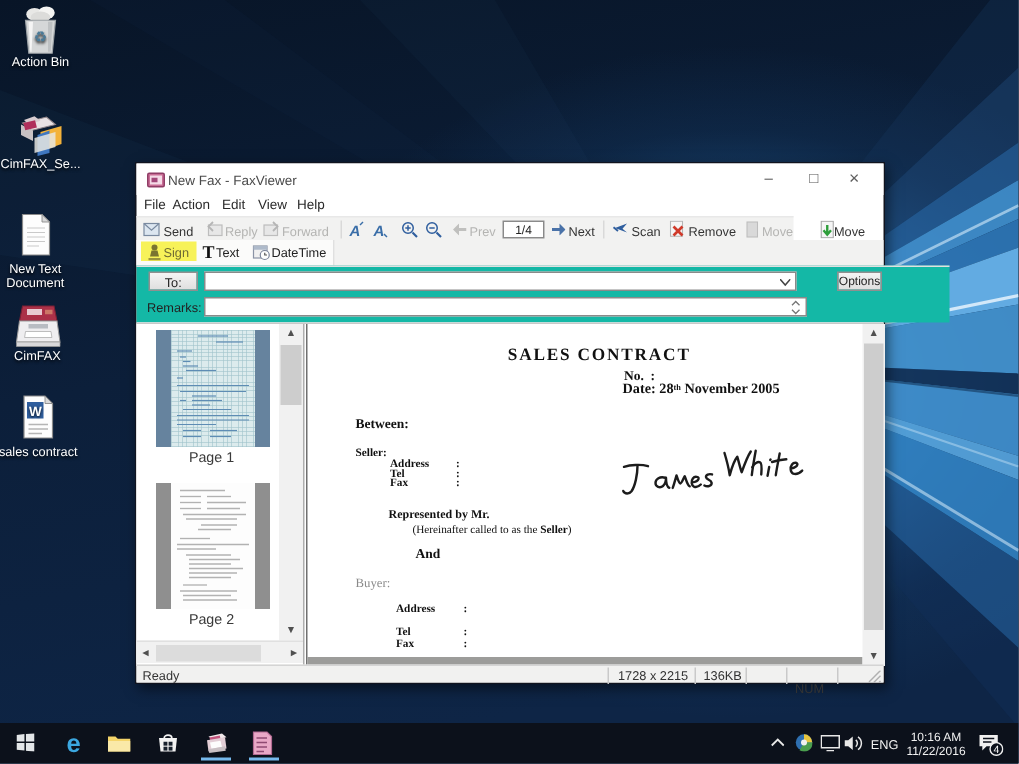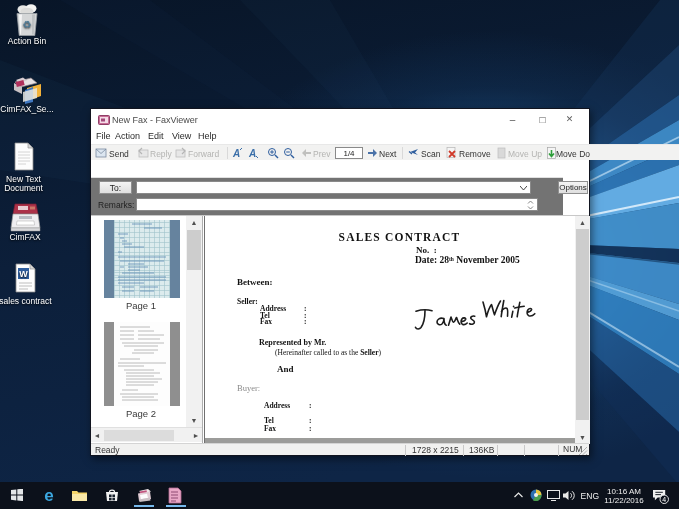--- a/index.html
+++ b/index.html
@@ -8,27 +8,27 @@
 .abs{position:absolute;}
 
 .dicon{position:absolute;text-align:center;color:#fff;font-size:8.5px;line-height:9.5px;text-shadow:0 1px 2px rgba(0,0,0,.9);}
 
 #win{position:absolute;left:90px;top:108px;width:500px;height:348px;background:#fff;border:1px solid #11141f;box-shadow:2px 3px 8px rgba(0,0,0,.5);padding-left:12px;}
 #titlebar{position:absolute;left:0;top:0;width:498px;height:21px;background:#fff;}
 #titlebar .ttl{position:absolute;left:21px;top:6px;font-size:9px;color:#4a4a4a;}
 .capbtn{position:absolute;top:0;width:29px;height:21px;color:#555;font-size:10px;text-align:center;line-height:21px;}
 #menubar{position:absolute;left:0;top:21px;width:498px;height:14px;font-size:9px;color:#2a2a2a;}
 #menubar span{position:absolute;top:1px;}
-#toolbar1{position:absolute;left:0;top:35px;width:588px;height:16px;background:#f2f2f1;border-top:1px solid #e8e8e8;}
+#toolbar1{position:absolute;left:0;top:35px;width:438px;height:16px;background:#f2f2f1;border-top:1px solid #e8e8e8;}
 .tbtxt{position:absolute;top:3.5px;font-size:8.5px;color:#333;}
 .tbgray{color:#b4b4b2;}
 .tsep{position:absolute;top:2px;width:1px;height:12px;background:#d9d9d9;}
 #toolbar2{position:absolute;left:0;top:51px;width:498px;height:17px;background:#f2f2f1;}
 #tabstrip{position:absolute;left:0;top:0;width:132px;height:17px;background:#fbfbfa;border-right:1px solid #e0e0e0;}
-#panel{position:absolute;left:0;top:68px;width:472px;height:38px;background:#737373;border-top:1px solid #e0e0e0;}
+#panel{position:absolute;left:0;top:68px;width:542px;height:38px;background:#14b8a6;border-top:1px solid #e0e0e0;}
 .btn{position:absolute;background:linear-gradient(#f4f4f4,#dfdfdf);border:1px solid #8f8f8f;font-size:8.5px;color:#222;text-align:center;}
 .tbox{position:absolute;background:#fff;border:1px solid #8a8a8a;}
 
 #docarea{position:absolute;left:0;top:106px;width:498px;height:228px;background:#fff;border-top:1px solid #c8c8c8;}
 #thumbpanel{position:absolute;left:0;top:0;width:112px;height:228px;background:#fff;border-right:1px solid #aeaeae;}
 #viewer{position:absolute;left:113px;top:0;width:385px;height:228px;background:#fff;border-left:1px solid #707070;}
 #page{position:absolute;left:1px;top:0;width:362px;height:222px;background:#fff;font-family:"Liberation Serif",serif;color:#111;}
 .scroll{position:absolute;background:#f1f1f1;}
 .sarrow{position:absolute;font-size:7px;color:#505050;text-align:center;}
 .sthumb{position:absolute;background:#cdcdcd;}
@@ -227,20 +227,39 @@
    <svg class="abs" style="left:405px;top:2px" width="11" height="12" viewBox="0 0 11 12">
           <rect x="2" y="1" width="7" height="10" fill="#d9d9d9" stroke="#bdbdbd" stroke-width="0.7"></rect>
         </svg>
    <div class="tbtxt tbgray" style="left:417px">Move Up</div>
    <svg class="abs" style="left:455px;top:2px" width="11" height="12" viewBox="0 0 11 12">
           <rect x="1.5" y="0.5" width="8" height="11" fill="#f5f5f5" stroke="#a5a5a5" stroke-width="0.7"></rect>
           <path d="M5.5,3 L5.5,9 M3,6.5 L5.5,9.5 L8,6.5" fill="none" stroke="#2e9e3a" stroke-width="1.6"></path>
         </svg>
    <div class="tbtxt" style="left:465px">Move Do</div>
  </div>
+ <div id="toolbar2">
+   <div id="tabstrip"></div>
+   <div class="abs" style="left:3px;top:1px;width:37px;height:13px;background:#f7f259;"></div>
+   <svg class="abs" style="left:7px;top:2px" width="10" height="12" viewBox="0 0 10 12">
+          <circle cx="5" cy="3" r="2" fill="#7a7430"></circle>
+          <path d="M3,5 L7,5 L8,9 L2,9 Z" fill="#7a7430"></path>
+          <rect x="1" y="10" width="8" height="1.5" fill="#9a943f"></rect>
+        </svg>
+   <div class="tbtxt" style="left:18px;top:3px;color:#6e6a35">Sign</div>
+   <div class="abs serif" style="left:44px;top:1px;font-size:12px;font-weight:bold;color:#111">T</div>
+   <div class="tbtxt" style="left:53px;top:3px;color:#222">Text</div>
+   <svg class="abs" style="left:77px;top:2px" width="12" height="12" viewBox="0 0 12 12">
+          <rect x="1" y="2" width="9" height="8" fill="#f0f0f0" stroke="#8a93a5" stroke-width="0.8"></rect>
+          <rect x="1" y="2" width="9" height="2.5" fill="#aebaca"></rect>
+          <circle cx="8.5" cy="8" r="3" fill="#fefefe" stroke="#7a839a" stroke-width="0.8"></circle>
+          <path d="M8.5,6.5 L8.5,8 L10,8" fill="none" stroke="#555" stroke-width="0.8"></path>
+        </svg>
+   <div class="tbtxt" style="left:90px;top:3px;color:#222">DateTime</div>
+ </div>
  <div id="panel">
    <div class="btn" style="left:8px;top:3px;width:33px;height:13px;line-height:12px;">To:</div>
    <div class="tbox" style="left:45px;top:3px;width:395px;height:13px;">
      <svg class="abs" style="right:3px;top:4px" width="7" height="5" viewBox="0 0 7 5">
             <path d="M0,0 L3.5,4 L7,0" fill="none" stroke="#444" stroke-width="1"></path>
           </svg>
    </div>
    <div class="btn" style="left:467px;top:3px;width:30px;height:13px;line-height:12px;font-size:8px;">Options</div>
    <div class="abs" style="left:7px;top:22px;font-size:8.5px;color:#222">Remarks:</div>
    <div class="tbox" style="left:45px;top:20px;width:402px;height:13px;">
@@ -382,21 +401,21 @@
    </div>
  </div>
  <div id="statusbar">
    <div class="abs" style="left:4px;top:0.5px;">Ready</div>
    <div class="ssep" style="left:314px"></div>
    <div class="abs" style="left:321px;top:0.5px;">1728 x 2215</div>
    <div class="ssep" style="left:372px"></div>
    <div class="abs" style="left:378px;top:0.5px;">136KB</div>
    <div class="ssep" style="left:406px"></div>
    <div class="ssep" style="left:433px"></div>
-   <div class="abs" style="left:439px;top:0;margin-left:33px;">NUM</div>
+   <div class="abs" style="left:439px;top:10px;">NUM</div>
    <div class="ssep" style="left:467px"></div>
    <svg class="abs" style="left:488px;top:3px" width="9" height="9" viewBox="0 0 9 9">
           <g stroke="#b0b0b0" stroke-width="1">
             <line x1="8" y1="0" x2="0" y2="8"></line>
             <line x1="8" y1="3.5" x2="3.5" y2="8"></line>
             <line x1="8" y1="7" x2="7" y2="8"></line>
           </g>
         </svg>
  </div>
 </div>

